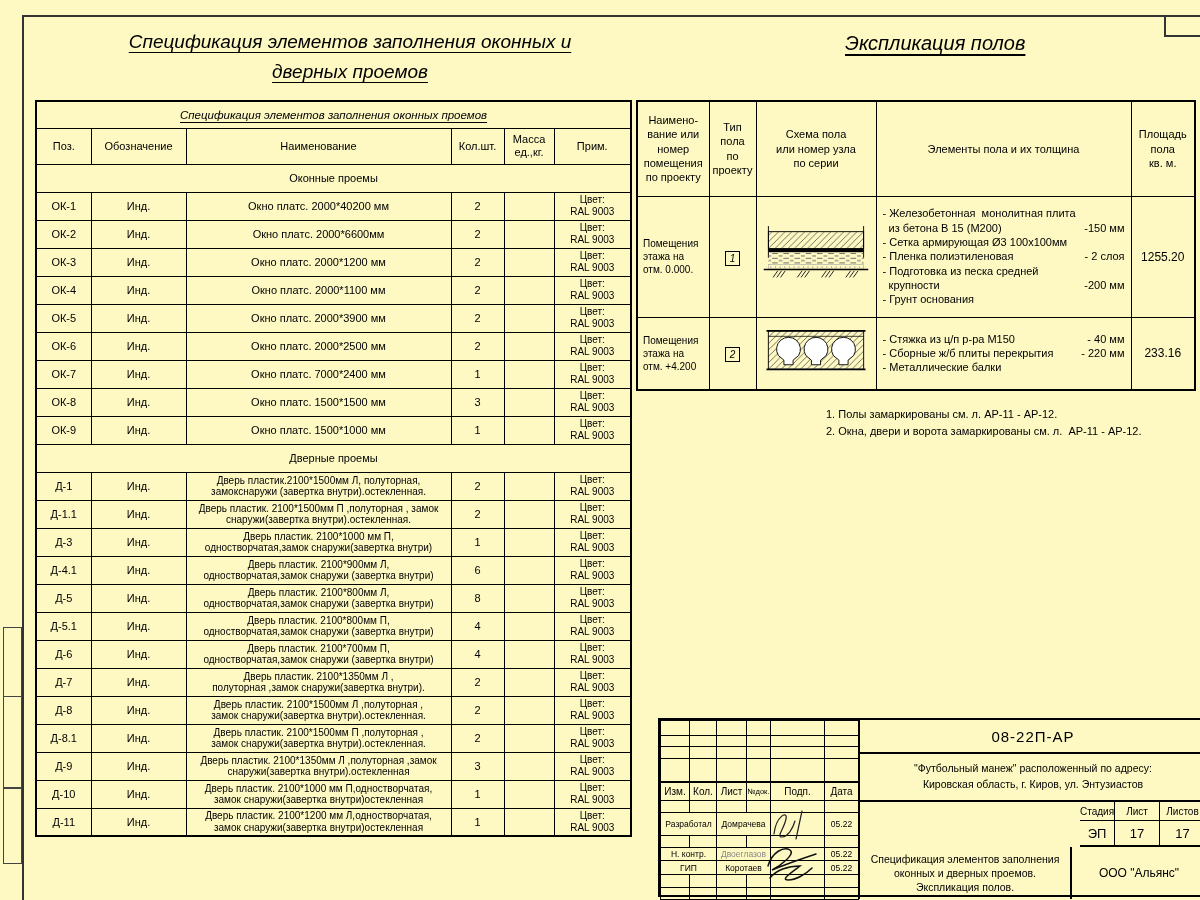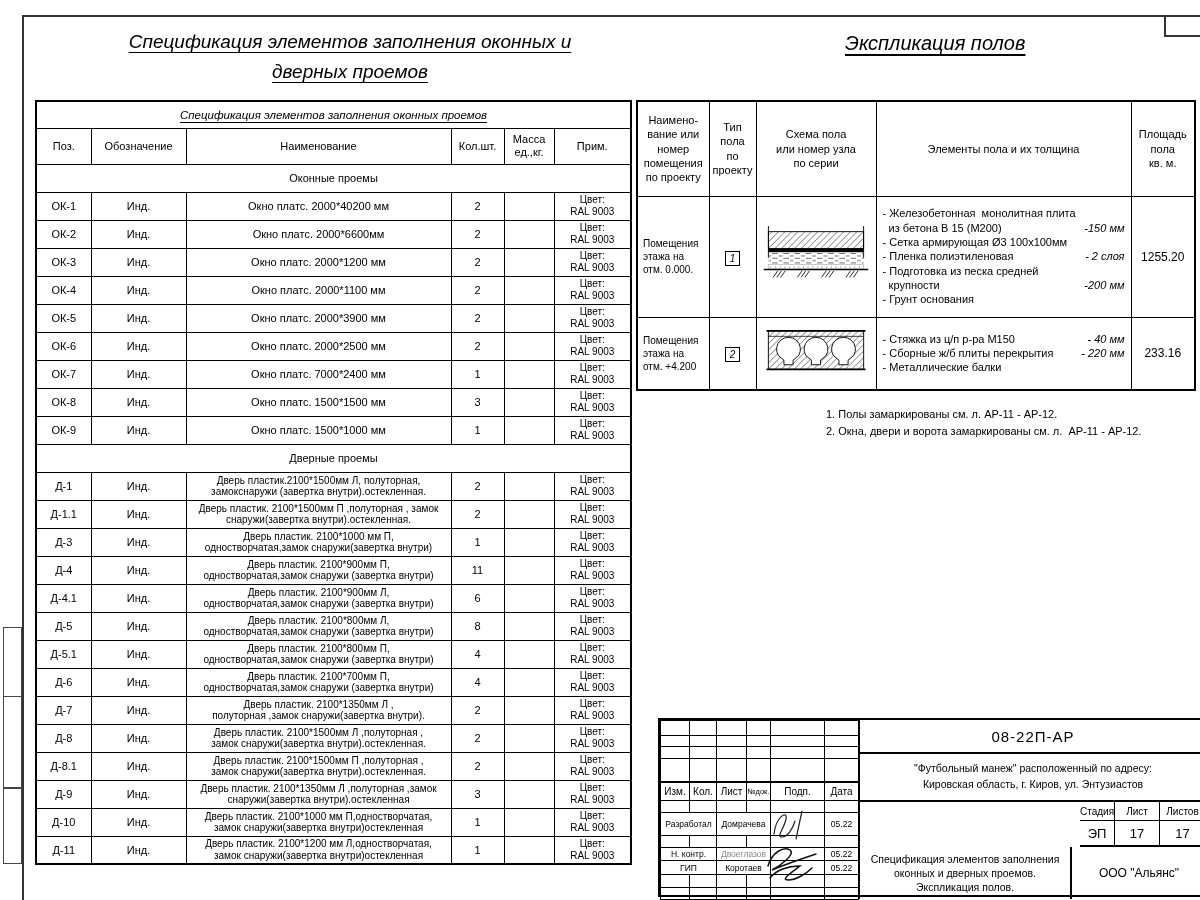--- a/index.html
+++ b/index.html
@@ -1,16 +1,16 @@
 <!DOCTYPE html>
 <html><head>
 <meta charset="utf-8">
 <style>
   html,body{margin:0;padding:0;background:#e8e8e8;}
-  .sheet{position:relative;width:1200px;height:900px;background:#ffffff;overflow:hidden;
+  .sheet{position:relative;width:1200px;height:900px;background:#fef9c3;overflow:hidden;
          font-family:"Liberation Sans", sans-serif;color:#000;}
   
   .frame-top{position:absolute;left:22px;top:15px;right:0;border-top:2px solid #333;}
   .frame-left{position:absolute;left:22px;top:15px;bottom:0;border-left:2px solid #333;}
   .frame-corner-box{position:absolute;left:1164px;top:15px;width:44px;height:22px;border:2px solid #333;box-sizing:border-box;}
   .fstrip{position:absolute;left:3px;top:627px;width:19px;box-sizing:border-box;}
   .fbox{border:1.5px solid #444;box-sizing:border-box;}
   .fbox+.fbox{margin-top:-1.5px;}
   
   .main-title{position:absolute;font-style:italic;text-decoration:underline;text-underline-offset:4px;
@@ -33,21 +33,21 @@
   .floors{position:absolute;left:636px;top:100px;width:558px;border:2px solid #000;}
   .floors td{border:1px solid #000;vertical-align:middle;box-sizing:border-box;padding:1px 2px;overflow:hidden;text-align:right;}
   .floors .t-head td{height:95px;font-size:11px;text-align:center;white-space:pre-line;line-height:1.3;}
   .floors td.room{font-size:10px;text-align:left;padding-left:5px;white-space:pre-line;line-height:1.3;}
   .floors td.typec{text-align:center;}
   .typebox{display:inline-block;border:1px solid #000;padding:0 4px;font-size:10px;font-style:italic;line-height:13px;}
   .floors td.schema{text-align:center;}
   .floors td.elements{padding:4px 6px;font-size:11px;line-height:1.3;vertical-align:middle;}
   .el{display:flex;justify-content:space-between;}
   .el .t{white-space:pre;}
-  .el .v{white-space:pre;padding-left:4px;font-style:italic;}
+  .el .v{white-space:pre;padding-left:4px;}
   .floors td.area{text-align:center;font-size:12px;}
   
   .notes{position:absolute;left:826px;top:406px;font-size:11px;line-height:1.5;}
   .notes .line{white-space:pre;}
   
   .tb{position:absolute;left:658px;top:718px;width:546px;height:179px;box-sizing:border-box;
       border-top:2px solid #000;border-left:2px solid #000;border-bottom:2px solid #000;}
   .tb-left{position:absolute;left:0;top:0;width:200px;height:179px;border-right:2px solid #000;box-sizing:border-box;}
   .tb-left table{width:198px;height:175px;}
   .tb-left td{border:1px solid #000;text-align:center;vertical-align:middle;padding:0;overflow:hidden;box-sizing:border-box;}
@@ -217,30 +217,20 @@
           <td class="mass"></td>
           <td class="note">Цвет:
 RAL 9003</td>
         </tr>
         <tr class="door-row">
           <td class="pos">Д-3</td>
           <td class="des">Инд.</td>
           <td class="nam">Дверь пластик. 2100*1000 мм П,
 одностворчатая,замок снаружи(завертка внутри)</td>
           <td class="qty">1</td>
-          <td class="mass"></td>
-          <td class="note">Цвет:
-RAL 9003</td>
-        </tr>
-        <tr class="door-row">
-          <td class="pos">Д-4</td>
-          <td class="des">Инд.</td>
-          <td class="nam">Дверь пластик. 2100*900мм П,
-одностворчатая,замок снаружи (завертка внутри)</td>
-          <td class="qty">11</td>
           <td class="mass"></td>
           <td class="note">Цвет:
 RAL 9003</td>
         </tr>
         <tr class="door-row">
           <td class="pos">Д-4.1</td>
           <td class="des">Инд.</td>
           <td class="nam">Дверь пластик. 2100*900мм Л,
 одностворчатая,замок снаружи (завертка внутри)</td>
           <td class="qty">6</td>

